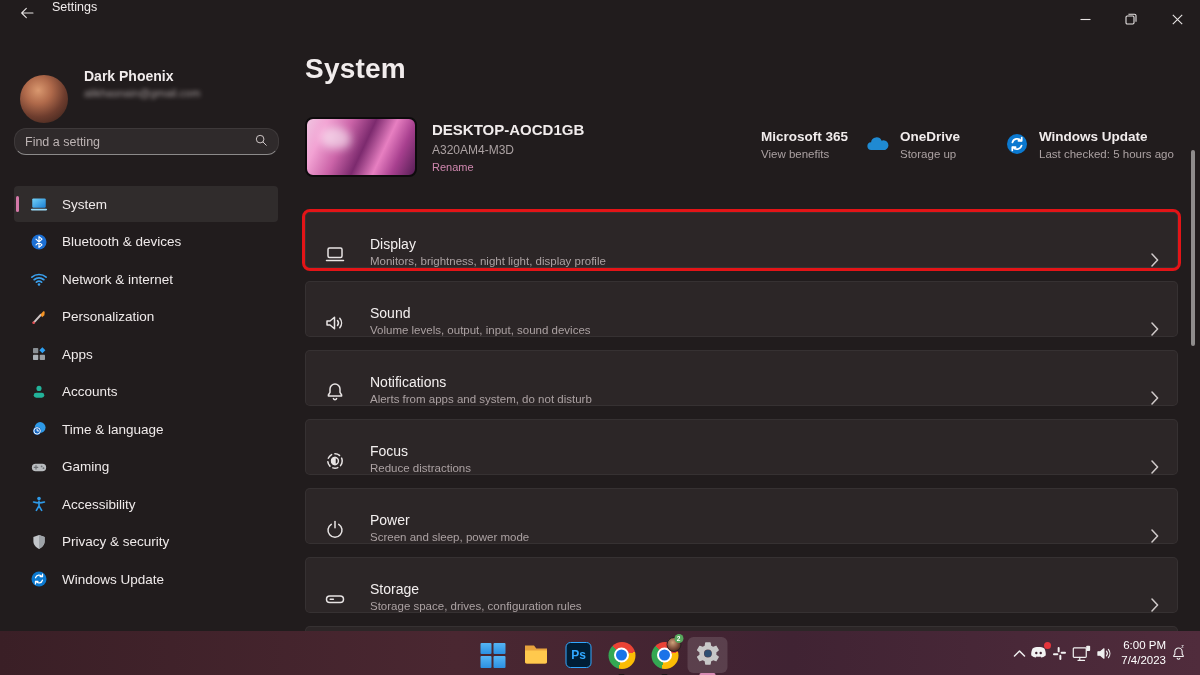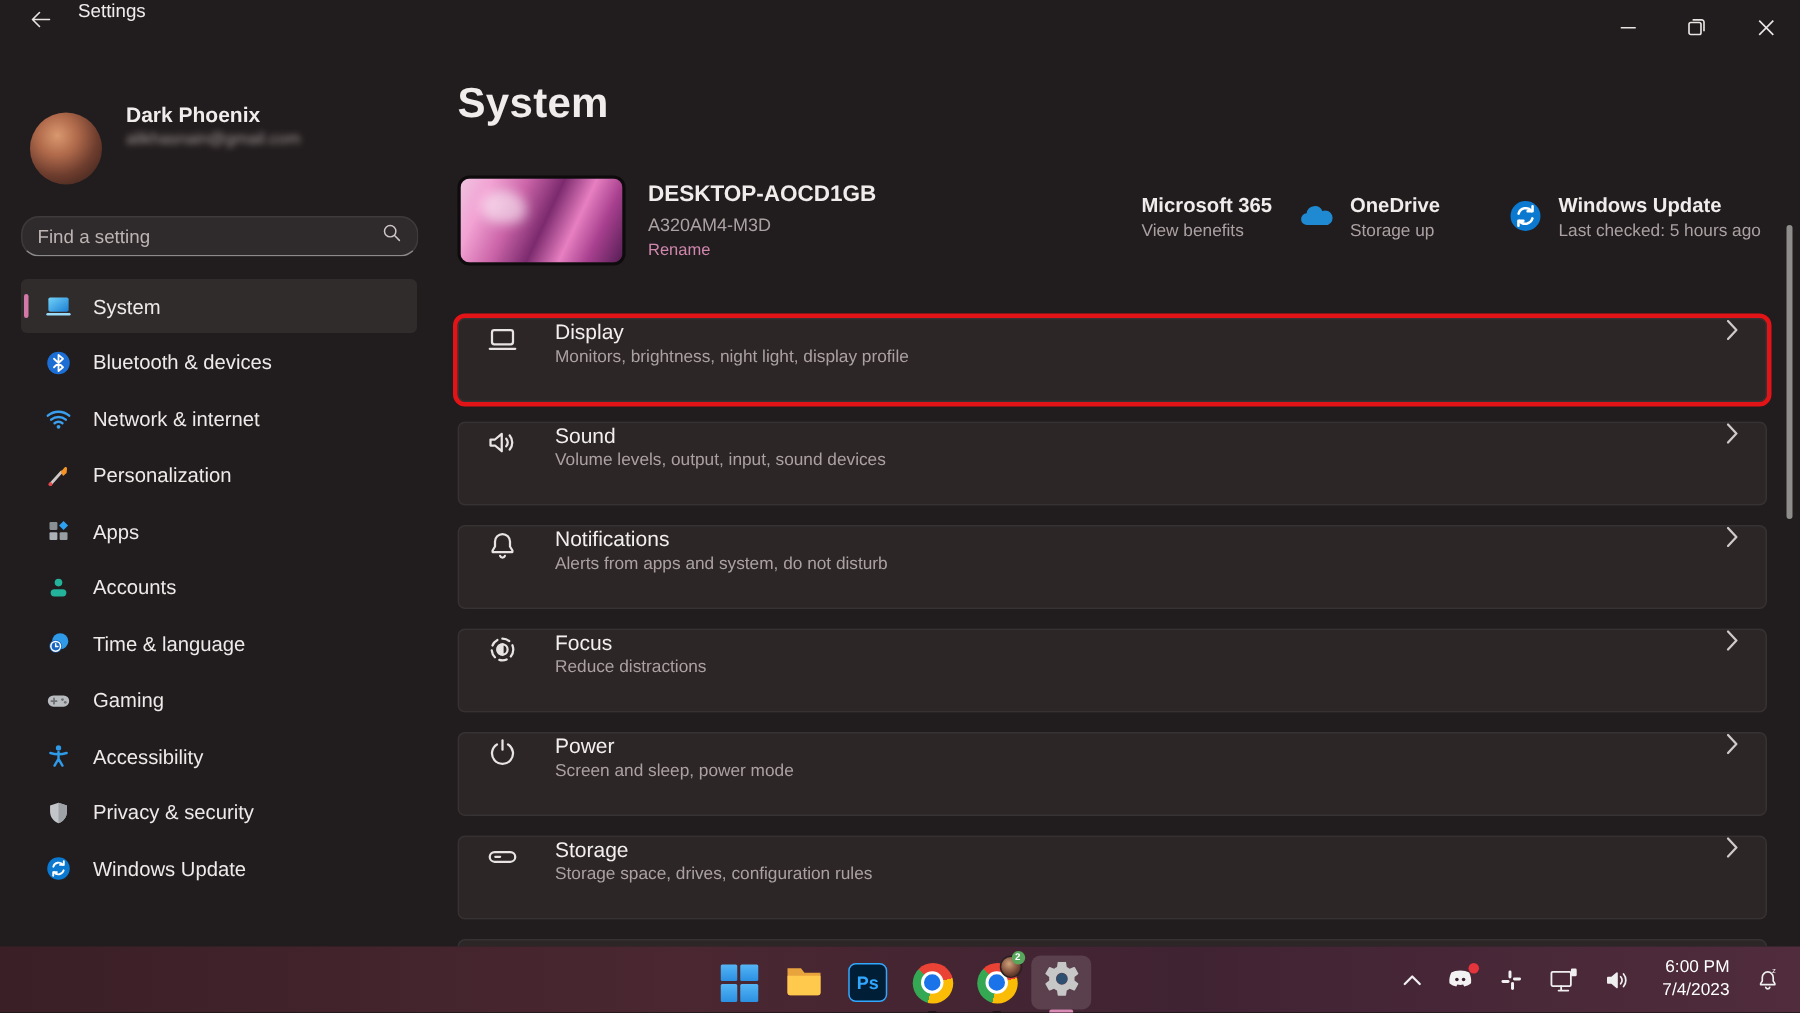--- a/index.html
+++ b/index.html
@@ -13,21 +13,21 @@
   .titlebar-title{font-size:12.5px;margin-left:8px;color:#f1ecec;}
   .win-controls{position:absolute;right:0;top:0;height:40px;display:flex;}
   .win-btn{width:46px;height:40px;display:flex;align-items:center;justify-content:center;}
 
   
   .sidebar{position:absolute;left:0;top:40px;width:292px;bottom:44px;}
   .avatar{position:absolute;left:20px;top:35px;width:48px;height:48px;border-radius:50%;
     background:radial-gradient(circle at 38% 32%,#d9986f 0%,#b06a4b 30%,#6e3d2e 60%,#35201a 95%);}
   .profile-name{position:absolute;left:84px;top:28px;font-size:14px;font-weight:700;}
   .profile-email{position:absolute;left:84px;top:47px;font-size:11px;color:#b7aeae;filter:blur(2px);opacity:.85;}
-  .searchbox{position:absolute;left:14px;top:104px;width:265px;height:27px;background:#2f2a2b;
+  .searchbox{position:absolute;left:14px;top:88px;width:265px;height:27px;background:#2f2a2b;
     border:1px solid rgba(255,255,255,.08);border-bottom:1.5px solid rgba(255,255,255,.45);
     border-radius:12px;display:flex;align-items:center;padding:0 10px;}
   .searchbox input{flex:1;background:transparent;border:none;outline:none;color:#cfc7c7;
     font-size:12.5px;font-family:inherit;padding:0;}
   .searchbox input::placeholder{color:#bdb4b4;}
   .nav{position:absolute;left:14px;right:14px;top:146px;display:flex;flex-direction:column;gap:1.5px;}
   .nav-item{position:relative;height:36px;border-radius:4px;display:flex;align-items:center;padding-left:16px;gap:14px;}
   .nav-item.selected{background:rgba(255,255,255,.07);}
   .nav-item.selected::before{content:"";position:absolute;left:2px;top:10px;width:3px;height:16px;border-radius:2px;background:#d478a8;}
   .nav-icon{width:18px;height:18px;flex:0 0 18px;display:flex;}
@@ -47,21 +47,21 @@
   .status-card{position:absolute;top:12px;display:flex;gap:9px;align-items:flex-start;}
   .card-ms{left:423px;} .card-od{left:560px;} .card-wu{left:699px;}
   .card-icon{width:26px;height:26px;display:flex;align-items:center;justify-content:center;margin-top:2px;}
   .ms-grid{width:24px;height:24px;display:grid;grid-template-columns:11px 11px;grid-template-rows:11px 11px;gap:2px;}
   .ms-grid i{display:block;}
   .card-title{font-size:13.5px;font-weight:700;line-height:1.2;}
   .card-sub{font-size:11.5px;color:#aba1a2;margin-top:3px;}
 
   .rows{position:absolute;left:13px;top:172px;width:873px;}
   .row{position:relative;height:56px;margin-bottom:13px;background:#2c2627;border:1px solid rgba(255,255,255,.05);
-    border-radius:5px;display:flex;align-items:flex-start;padding:0 18px 0 16px;gap:22px;}
+    border-radius:5px;display:flex;align-items:flex-end;padding:0 18px 0 16px;gap:22px;}
   .row.highlighted{outline:3px solid #e31417;}
   .row-icon{width:26px;height:26px;flex:0 0 26px;display:flex;align-items:center;justify-content:center;}
   .row-text{flex:1;}
   .row-title{font-size:14px;color:#f3efef;}
   .row-sub{font-size:11.5px;color:#aba1a2;margin-top:3px;}
   .row-chevron{flex:0 0 auto;display:flex;}
   .row.partial{height:56px;margin-bottom:0;}
 
   .scroll-thumb{position:absolute;right:5px;top:110px;width:4px;height:196px;border-radius:2px;background:#8f8c8c;}
 
@@ -80,21 +80,21 @@
   .ps-tile{width:26px;height:26px;border-radius:5px;background:#001e36;border:1.5px solid #31a8ff;
     display:flex;align-items:center;justify-content:center;font-size:12px;font-weight:700;color:#31a8ff;}
   .chrome{position:relative;width:27px;height:27px;border-radius:50%;
     background:conic-gradient(from -45deg,#ea4335 0 120deg,#fbbc05 0 240deg,#34a853 0 360deg);}
   .chrome::after{content:"";position:absolute;left:50%;top:50%;width:11px;height:11px;transform:translate(-50%,-50%);
     border-radius:50%;background:#1a73e8;border:2.5px solid #fff;}
   .chrome-avatar{position:absolute;right:-3px;top:-5px;width:15px;height:15px;border-radius:50%;z-index:2;
     background:radial-gradient(circle at 40% 35%,#cfa27a,#7a4a38 55%,#2e1c16 95%);border:1px solid #2a2022;}
   .chrome-badge{position:absolute;right:-5px;top:-8px;z-index:3;width:9px;height:9px;border-radius:50%;
     background:#57a75c;color:#fff;font-size:6.5px;line-height:9px;text-align:center;font-weight:700;}
-  .tb-tray{position:absolute;right:0;top:0;height:44px;display:flex;align-items:center;gap:16px;padding-right:12px;}
+  .tb-tray{position:absolute;right:0;top:0;height:44px;display:flex;align-items:center;gap:3px;padding-right:12px;}
   .tray-icon{display:flex;align-items:center;justify-content:center;}
   .tray-clock{text-align:right;font-size:11.5px;line-height:1.3;color:#fff;margin-left:4px;}
   .badge-dot{position:absolute;right:-3px;top:-3px;width:7px;height:7px;border-radius:50%;background:#e5353c;}
   .rel{position:relative;}
 </style>
 </head>
 <body>
 
 <div id="stage">
 

